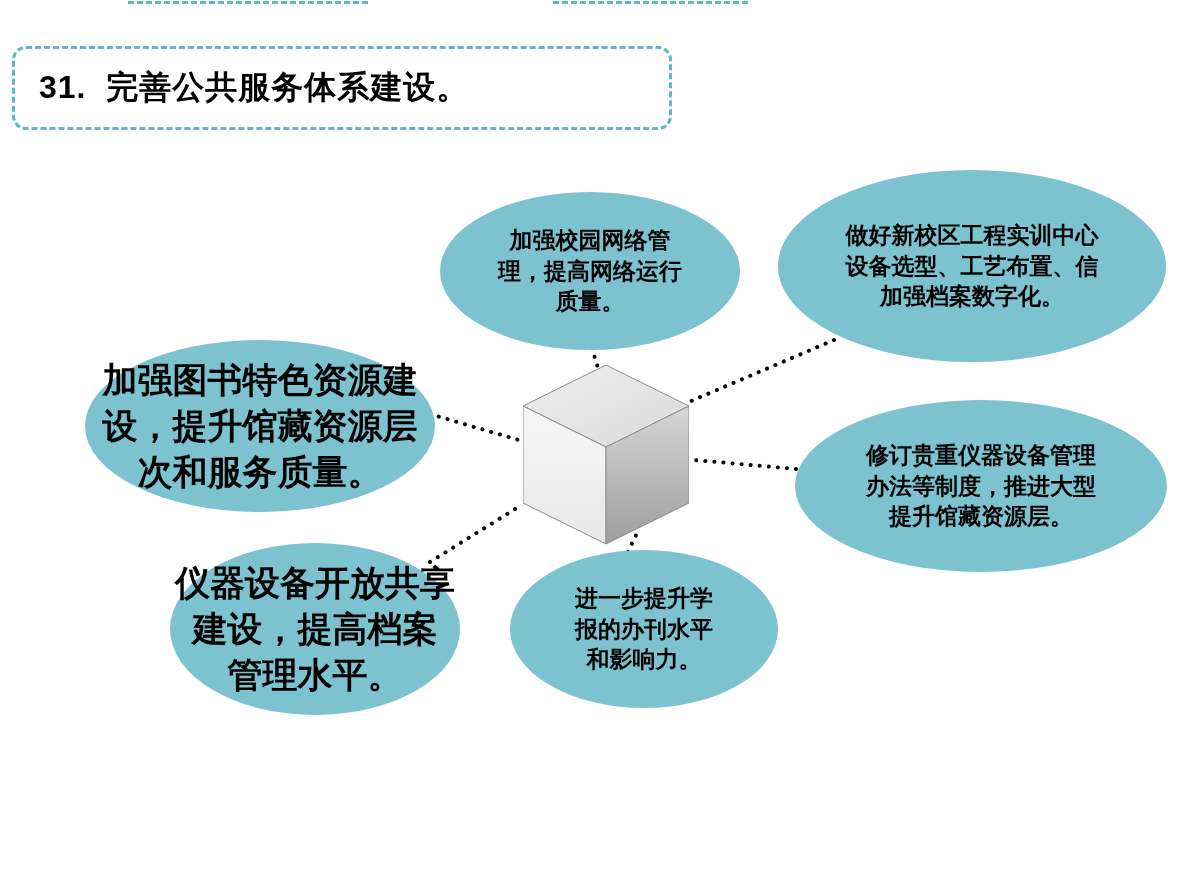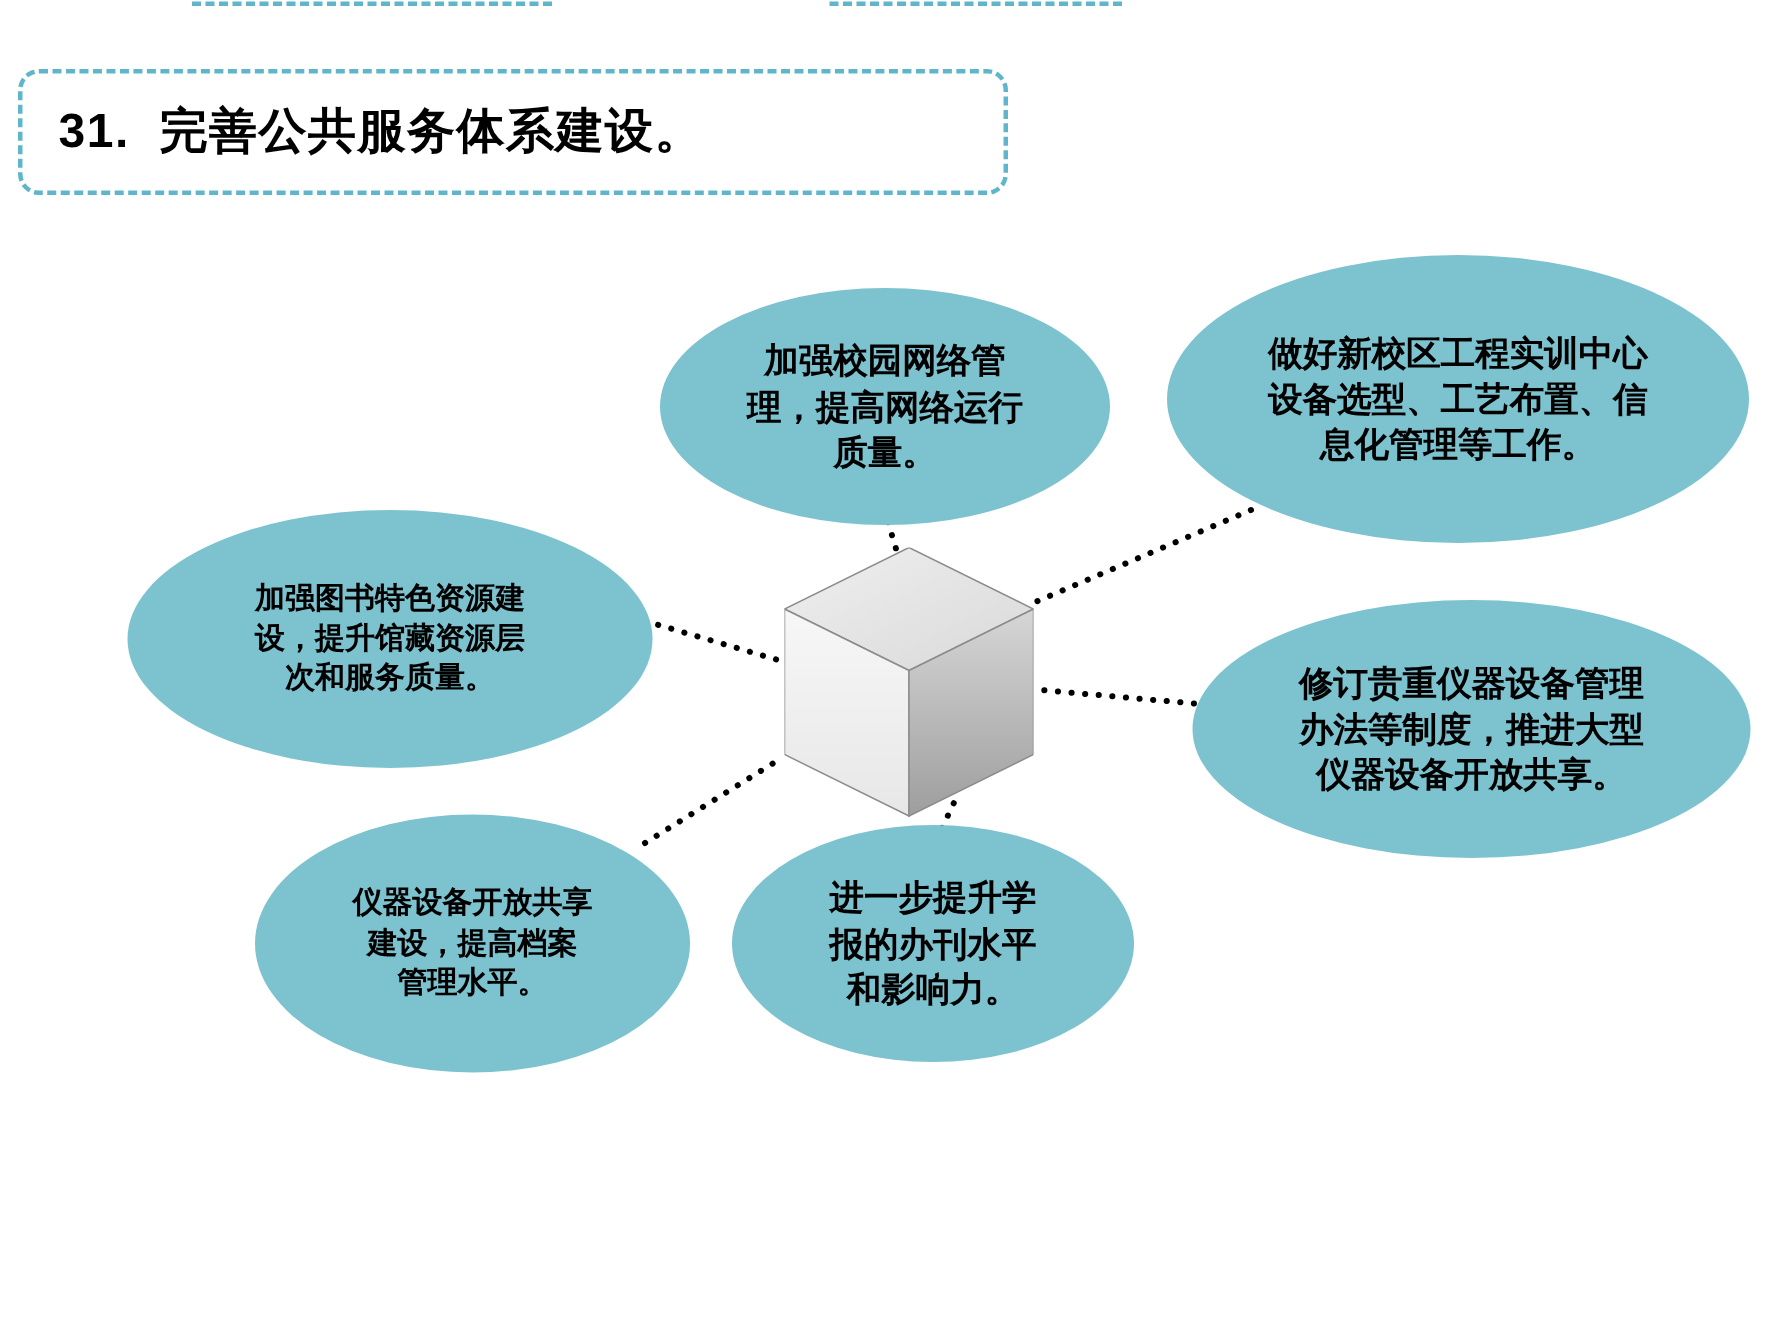--- a/index.html
+++ b/index.html
@@ -76,22 +76,22 @@
     color: #000000;
     font-size: 23px;
     line-height: 1.32;
     white-space: pre-line;
   }
   .b1 { left: 440px; top: 192px; width: 300px; height: 158px; }
   .b2 { left: 778px; top: 170px; width: 388px; height: 192px; }
   .b3 { left:  85px; top: 340px; width: 350px; height: 172px; }
   .b4 { left: 795px; top: 400px; width: 372px; height: 172px; }
   .b5 { left: 170px; top: 543px; width: 290px; height: 172px; }
-  .b6 { left: 488px; top: 550px; width: 268px; height: 158px; }
-  .b3 .bubble-text, .b5 .bubble-text { font-size: 20px; }
+  .b6 { left: 510px; top: 550px; width: 268px; height: 158px; }
+  .b3 .bubble-text, .b5 .bubble-text { font-size: 35px; }
 </style>
 </head>
 <body>
 
 <div class="slide">
 
   <div class="top-frag frag1"></div>
   <div class="top-frag frag2"></div>
 
   <div class="title-box">
@@ -131,33 +131,33 @@
 
   <div class="bubble b1">
     <span class="bubble-text">加强校园网络管
 理，提高网络运行
 质量。</span>
   </div>
 
   <div class="bubble b2">
     <span class="bubble-text">做好新校区工程实训中心
 设备选型、工艺布置、信
-息化管理等工作。</span>
+加强档案数字化。</span>
   </div>
 
   <div class="bubble b3">
     <span class="bubble-text">加强图书特色资源建
 设，提升馆藏资源层
 次和服务质量。</span>
   </div>
 
   <div class="bubble b4">
     <span class="bubble-text">修订贵重仪器设备管理
 办法等制度，推进大型
-仪器设备开放共享。</span>
+提升馆藏资源层。</span>
   </div>
 
   <div class="bubble b5">
     <span class="bubble-text">仪器设备开放共享
 建设，提高档案
 管理水平。</span>
   </div>
 
   <div class="bubble b6">
     <span class="bubble-text">进一步提升学

